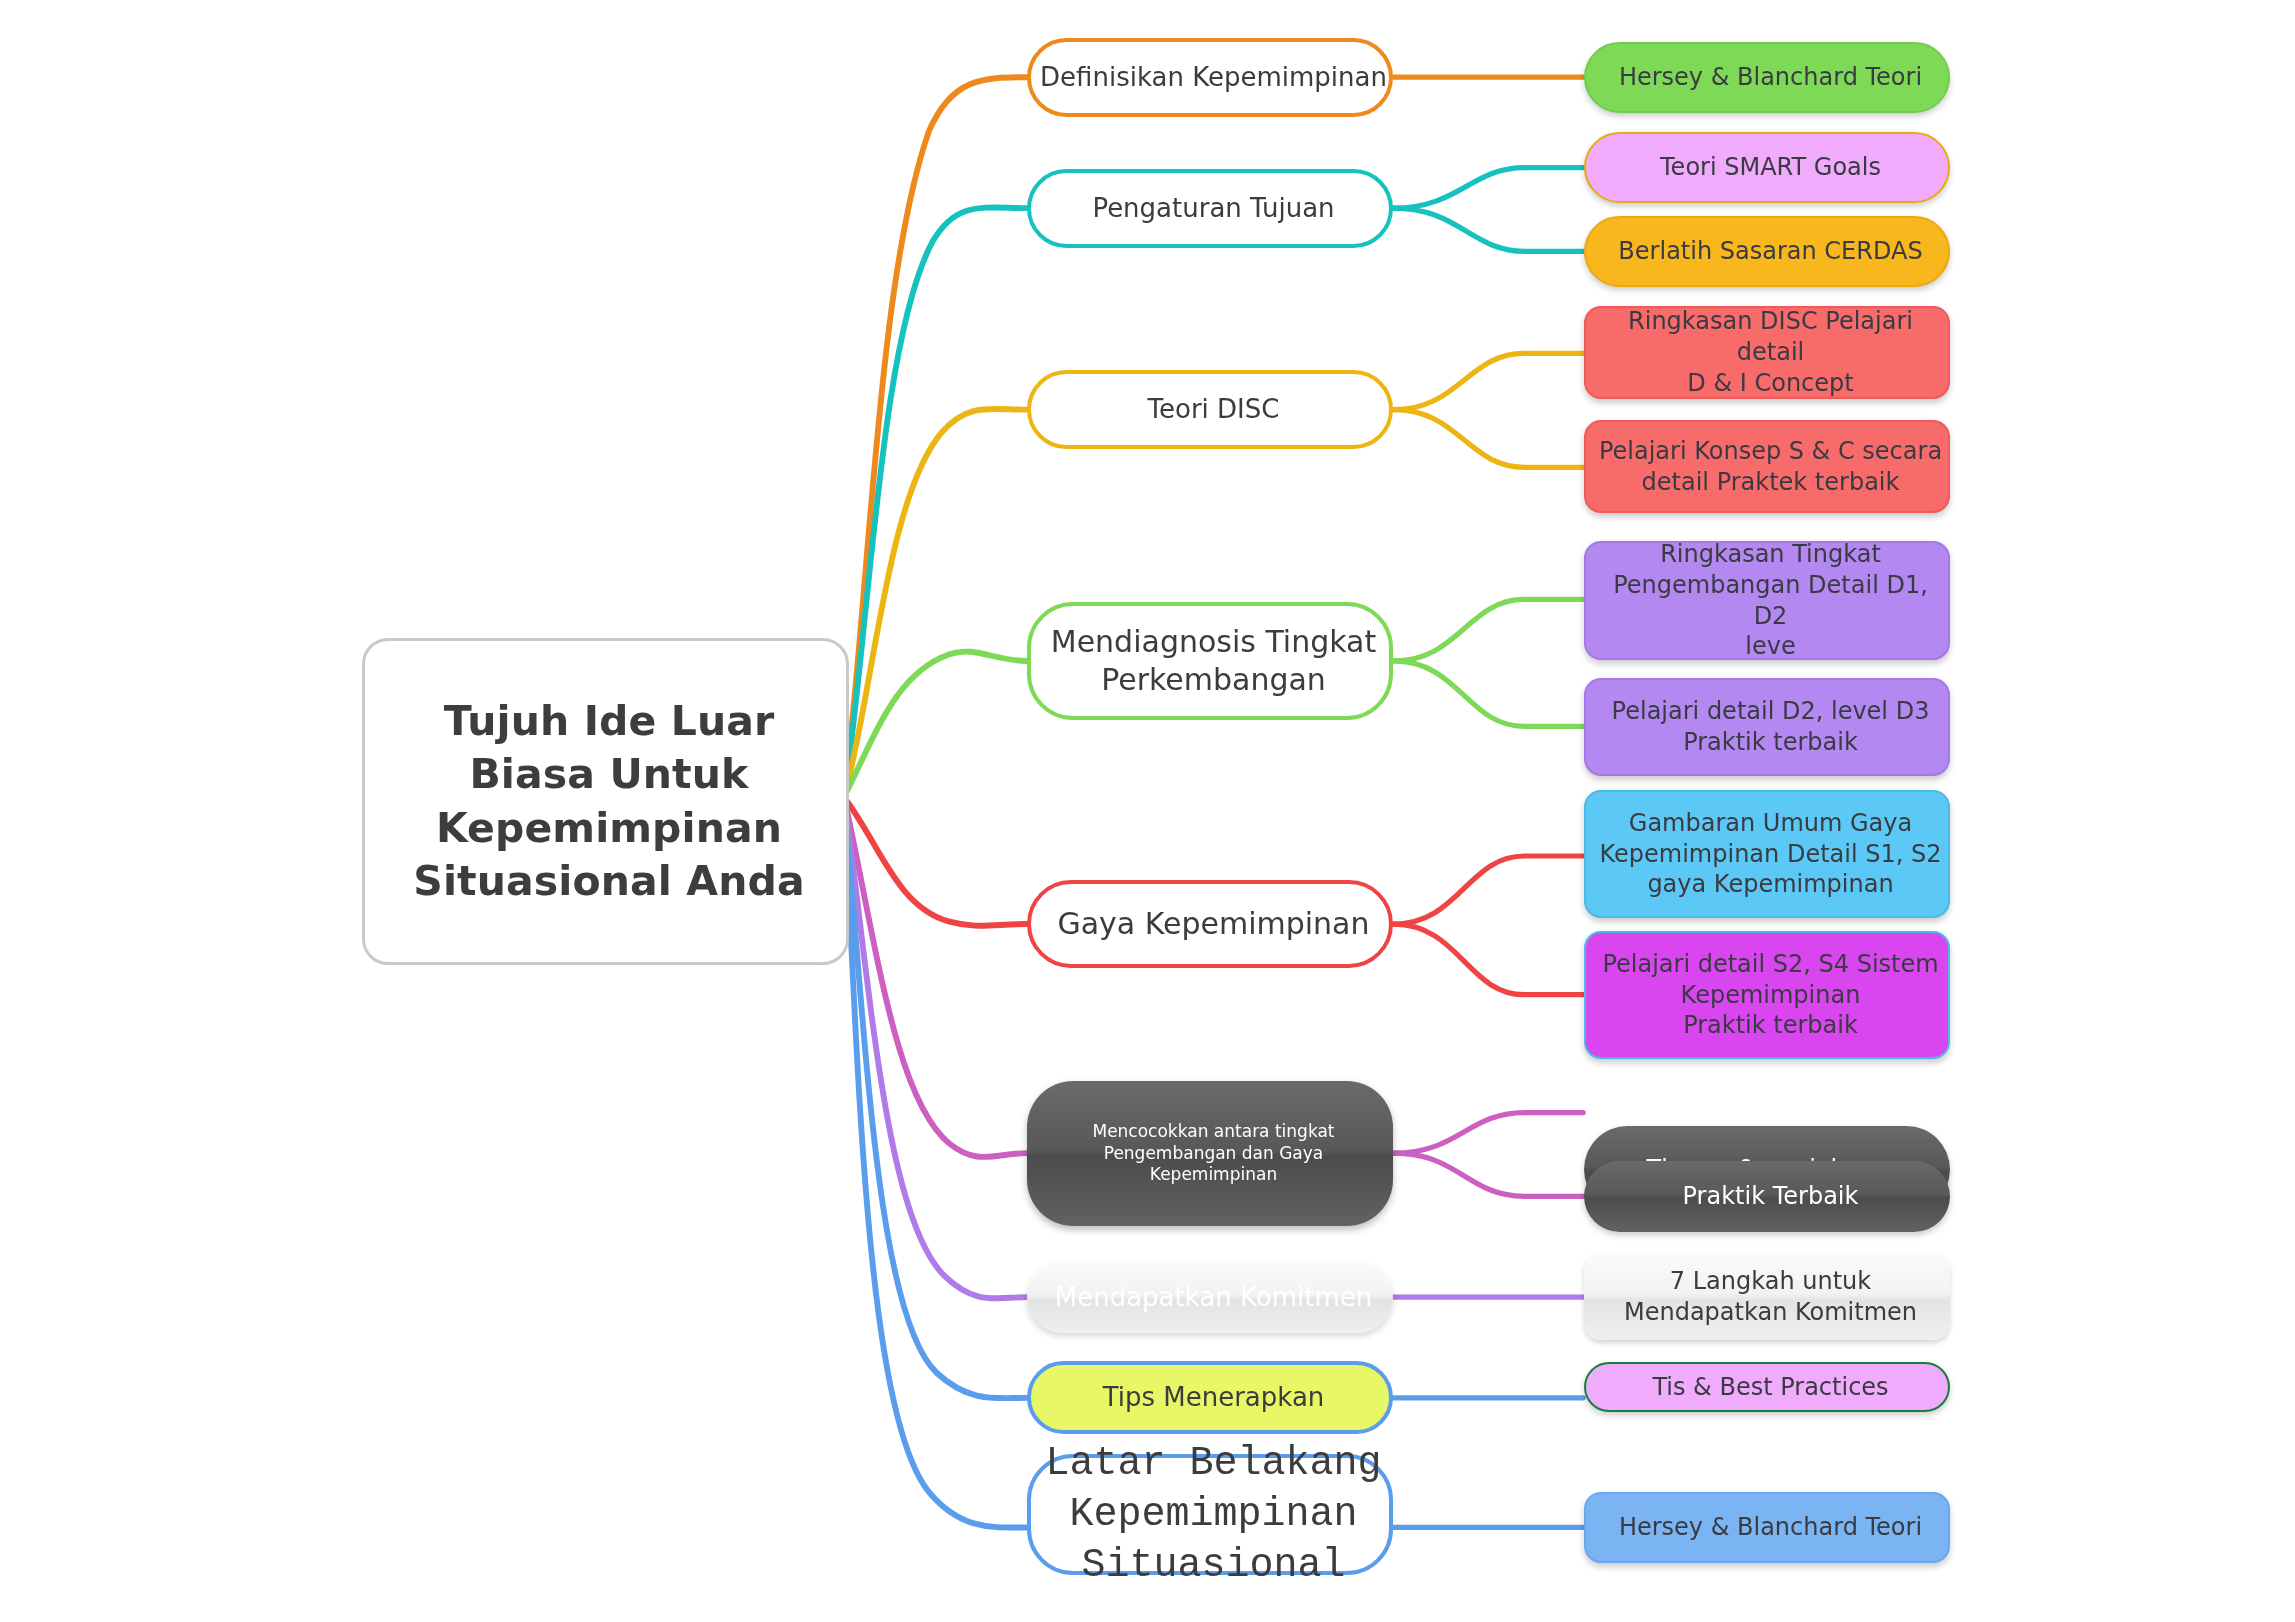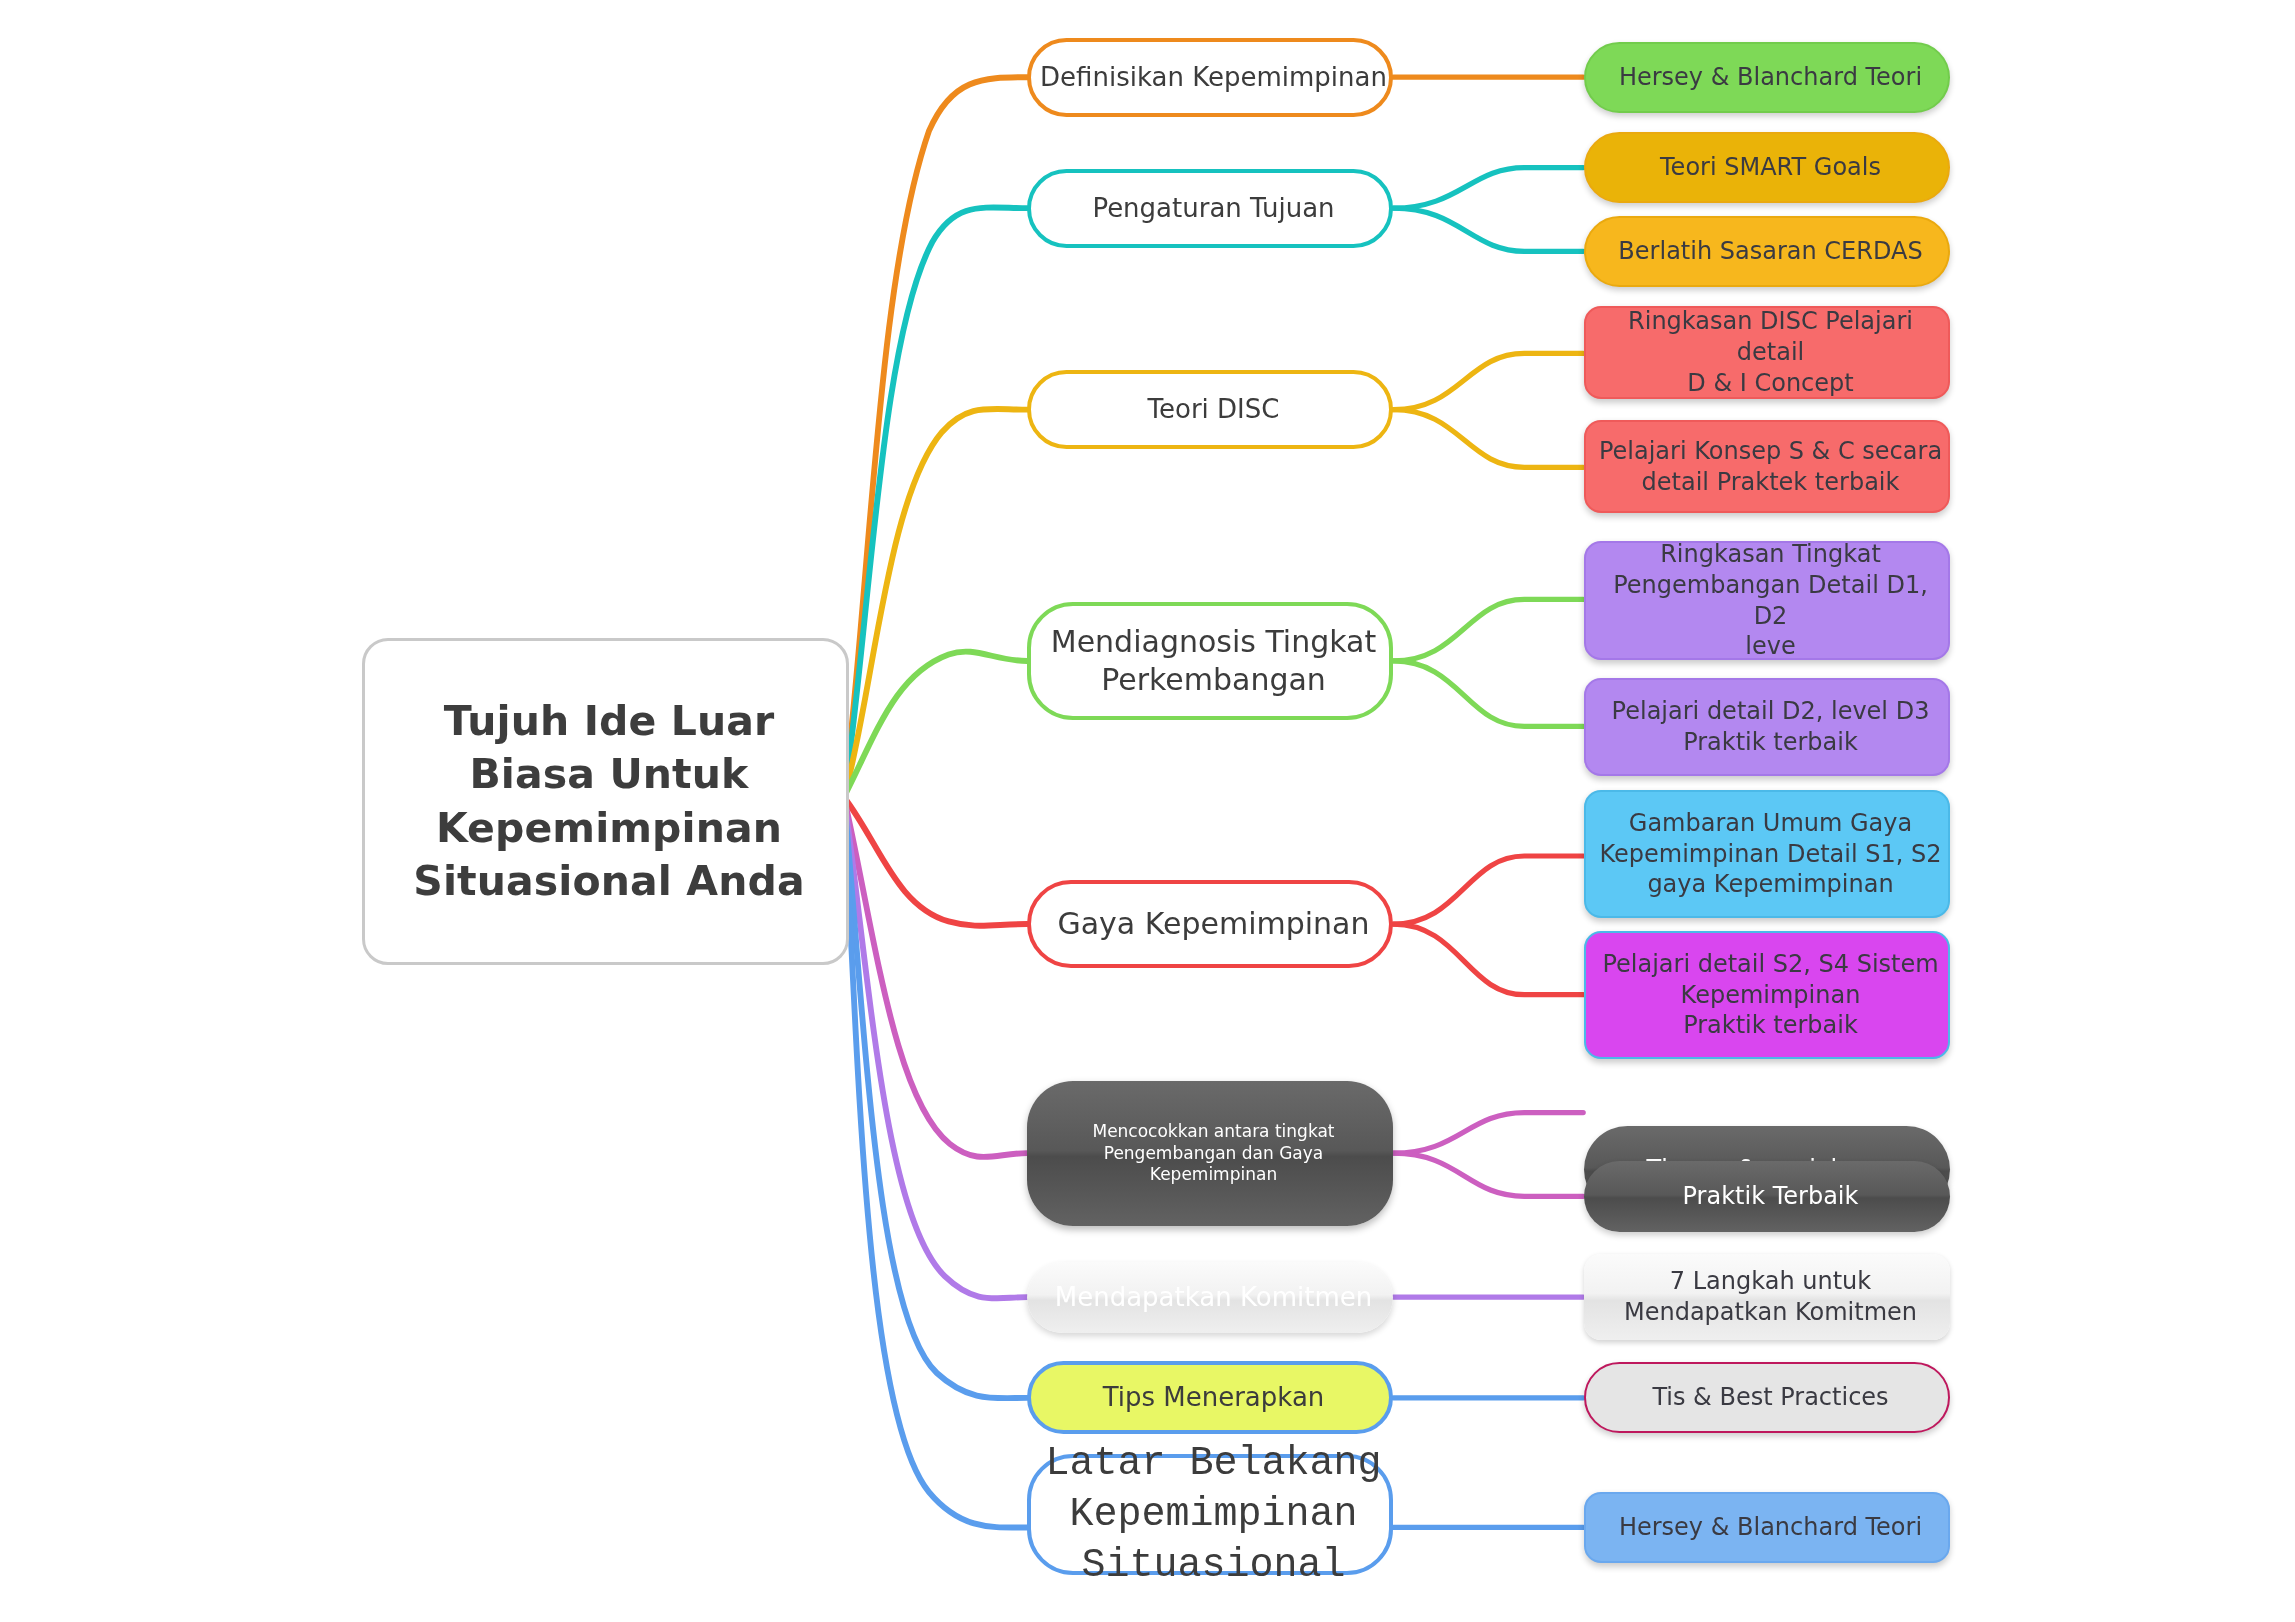--- a/index.html
+++ b/index.html
@@ -152,21 +152,21 @@
   <div class="node b1 tall" style="top:1454px;height:121px;border-color:#5a9ded;font-size:40px;font-family:Liberation Mono, monospace;">
     <span class="txt">Latar Belakang
 Kepemimpinan
 Situasional</span>
   </div>
 
   <div class="node b2 pill" style="top:42px;height:71px;background:#7ed957;border:2px solid #72cc4c;">
     <span class="txt">Hersey &amp; Blanchard Teori</span>
   </div>
 
-  <div class="node b2 pill" style="top:132px;height:71px;background:#eab308;border:2px solid #eaa90f;">
+  <div class="node b2 pill" style="top:132px;height:71px;background:#f0abfc;border:2px solid #eaa90f;">
     <span class="txt">Teori SMART Goals</span>
   </div>
 
   <div class="node b2 pill" style="top:216px;height:71px;background:#f7b71d;border:2px solid #eaa90f;">
     <span class="txt">Berlatih Sasaran CERDAS</span>
   </div>
 
   <div class="node b2" style="top:306px;height:93px;background:#f76b6b;border:2px solid #ef5a5a;">
     <span class="txt">Ringkasan DISC Pelajari detail
 D &amp; I Concept</span>
@@ -206,21 +206,21 @@
 
   <div class="node b2 pill darkgrad" style="top:1161px;height:71px;">
     <span class="txt">Praktik Terbaik</span>
   </div>
 
   <div class="node b2 greygrad darktext shadowless" style="top:1254px;height:86px;">
     <span class="txt">7 Langkah untuk
 Mendapatkan Komitmen</span>
   </div>
 
-  <div class="node b2 pill" style="top:1362px;height:71px;background:#e5e5e5;border:2px solid #be185d;">
+  <div class="node b2 pill" style="top:1362px;height:50px;background:#f0abfc;border:2px solid #15803d;">
     <span class="txt">Tis &amp; Best Practices</span>
   </div>
 
   <div class="node b2" style="top:1492px;height:71px;background:#7bb4f2;border:2px solid #6aa8ee;">
     <span class="txt">Hersey &amp; Blanchard Teori</span>
   </div>
 
 </div>
 
 

